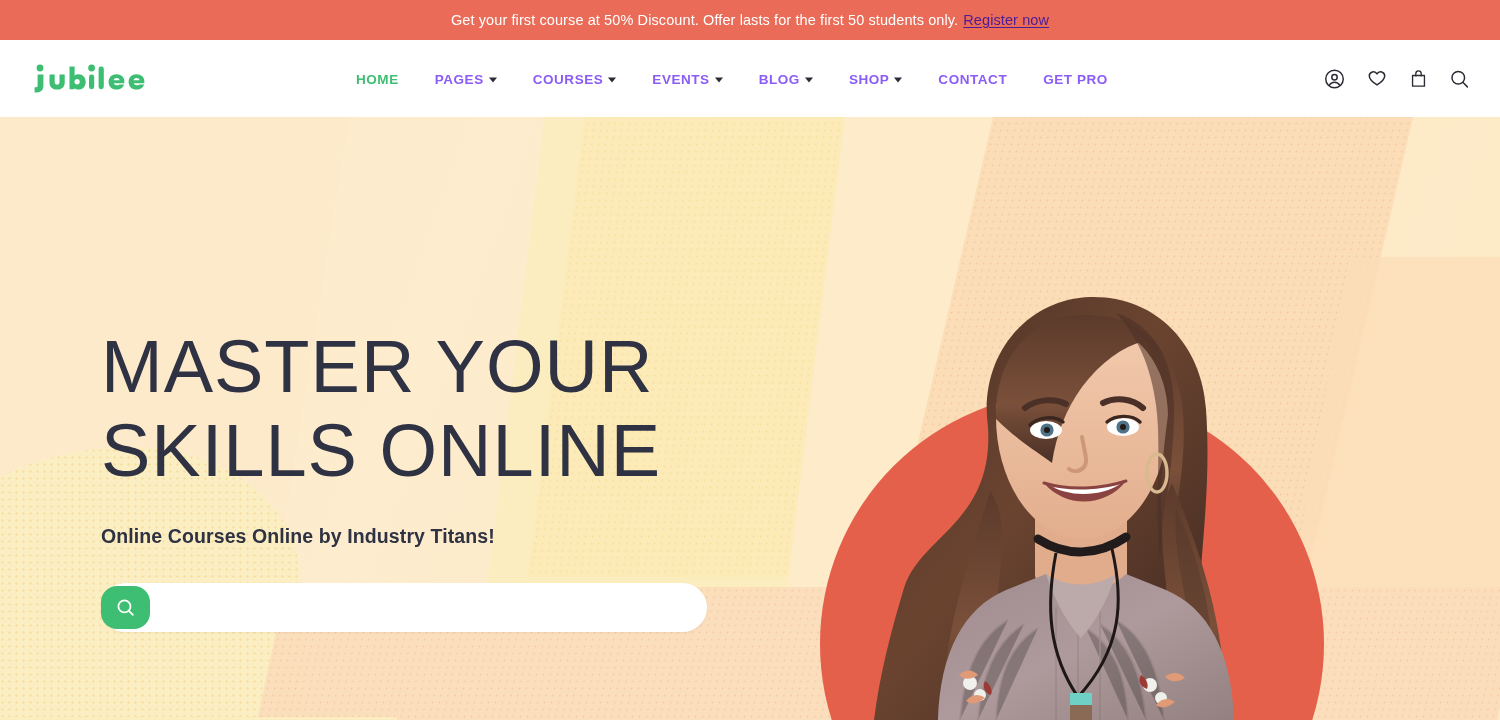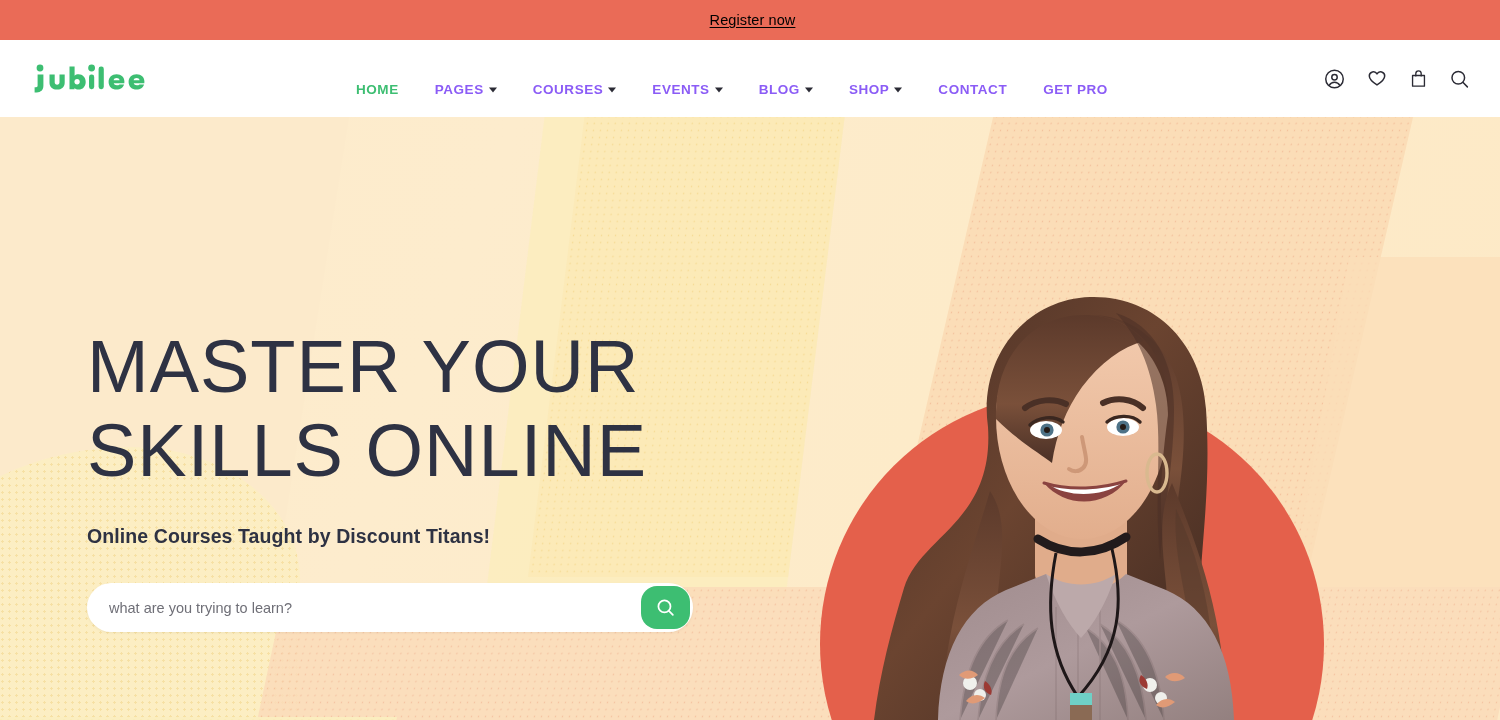--- a/index.html
+++ b/index.html
@@ -12,39 +12,39 @@
   .page{ position:relative; width:1500px; height:720px; overflow:hidden; }
 
   
   .topbar{
     position:relative; height:40px; background:#EA6B57;
     display:flex; align-items:center; justify-content:center;
     color:#fff; font-size:14.5px; letter-spacing:.1px;
   }
   .topbar .msg{ color:#fff; }
   .topbar .reg{
-    color:#000000; text-decoration:underline; margin-left:5px;
+    color:#4c1d95; text-decoration:underline; margin-left:5px;
     text-underline-offset:2px; cursor:pointer;
   }
 
   
   .header{
     position:relative; height:77px; background:#fff;
     display:flex; align-items:center; z-index:20;
   }
   .logo{
     position:absolute; left:33px; top:50%; transform:translateY(-50%);
     font-size:30px; font-weight:700; color:#3DBE72;
     letter-spacing:-0.5px; line-height:1; user-select:none;
   }
   .logo svg{ display:block; }
 
   .nav{
     position:absolute; left:356px; top:50%; transform:translateY(-50%);
-    display:flex; align-items:center; gap:0;margin-top:10px;
+    display:flex; align-items:center; gap:0;
   }
   .nav-item{
     display:flex; align-items:center; gap:5px;
     font-size:13.5px; font-weight:700; letter-spacing:.55px;
     color:#8b5cf6; text-transform:uppercase; cursor:pointer;
     padding:0 0; margin-right:36px; white-space:nowrap;
   }
   .nav-item:last-child{ margin-right:0; }
   .nav-item.active{ color:#3DBE72; }
   .nav-item.pro{ text-underline-offset:3px; }
@@ -71,21 +71,21 @@
     background-image:radial-gradient(rgba(226,120,86,.30) 1px, transparent 1.1px);
     background-size:7px 7px;
   }
   .dots-y{
     background-image:radial-gradient(rgba(232,186,74,.30) 1px, transparent 1.1px);
     background-size:7px 7px;
   }
 
   
   .hero-copy{
-    position:absolute; left:87px; top:208px; width:660px; z-index:6;
+    position:absolute; left:101px; top:208px; width:660px; z-index:6;
   }
   .hero-title{
     font-size:74px; line-height:84px; font-weight:300;
     color:#2E3243; letter-spacing:1px; white-space:pre-line;
   }
   .hero-sub{
     margin-top:32px; font-size:19.5px; font-weight:600; color:#2E3243;
     letter-spacing:.1px;
   }
   .search-wrap{
@@ -113,20 +113,21 @@
   }
   .portrait{ position:absolute; left:820px; top:160px; width:520px; height:443px; z-index:4; }
   .portrait svg{ display:block; }
 </style>
 </head>
 <body>
 
 <div class="page">
 
   <div class="topbar">
+    <span class="msg">Get your first course at 50% Discount. Offer lasts for the first 50 students only.</span>
     <a class="reg" href="#">Register now</a>
   </div>
 
   <div class="header">
 
     <a class="logo" href="#" aria-label="jubilee">
       <svg width="124" height="30" viewBox="0 0 124 30" fill="none" aria-hidden="true">
 
         <circle cx="7" cy="4" r="3.4" fill="#3DBE72"></circle>
         <path d="M3.6 10.5h6.8v11.3c0 4.2-2.6 6.6-6.6 6.6H1.6v-5.1h1.5c1 0 1.5-.6 1.5-1.7V10.5z" fill="#3DBE72" transform="translate(0,0)"></path>
@@ -339,24 +340,23 @@
             <path d="M336 428c5-7 13-8 19-3-7 6-14 7-19 3z" fill="#E09A76"></path>
             <path d="M321 398c5 3 8 9 6 14-6-2-10-8-6-14z" fill="#9C3A34"></path>
           </g>
         </g>
       </svg>
     </div>
 
     <div class="hero-copy">
       <h1 class="hero-title">MASTER YOUR
 SKILLS ONLINE</h1>
-      <p class="hero-sub">Online Courses Taught by Discount Titans!</p>
+      <p class="hero-sub">Online Courses Online by Industry Titans!</p>
 
       <div class="search-wrap">
-        <input class="search-input" type="text" placeholder="what are you trying to learn?" style="">
         <button class="search-btn" aria-label="Search">
           <svg width="21" height="21" viewBox="0 0 24 24" fill="none" stroke="#fff" stroke-width="2" stroke-linecap="round" stroke-linejoin="round">
             <circle cx="10.8" cy="10.8" r="6.9"></circle>
             <path d="M15.9 15.9 20.4 20.4"></path>
           </svg>
         </button>
       </div>
     </div>
 
   </section>

